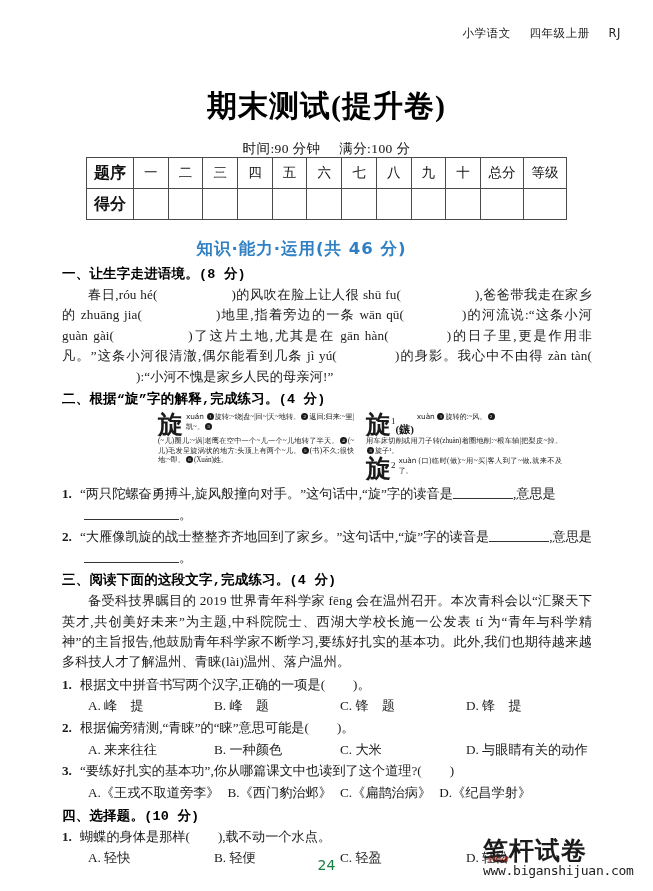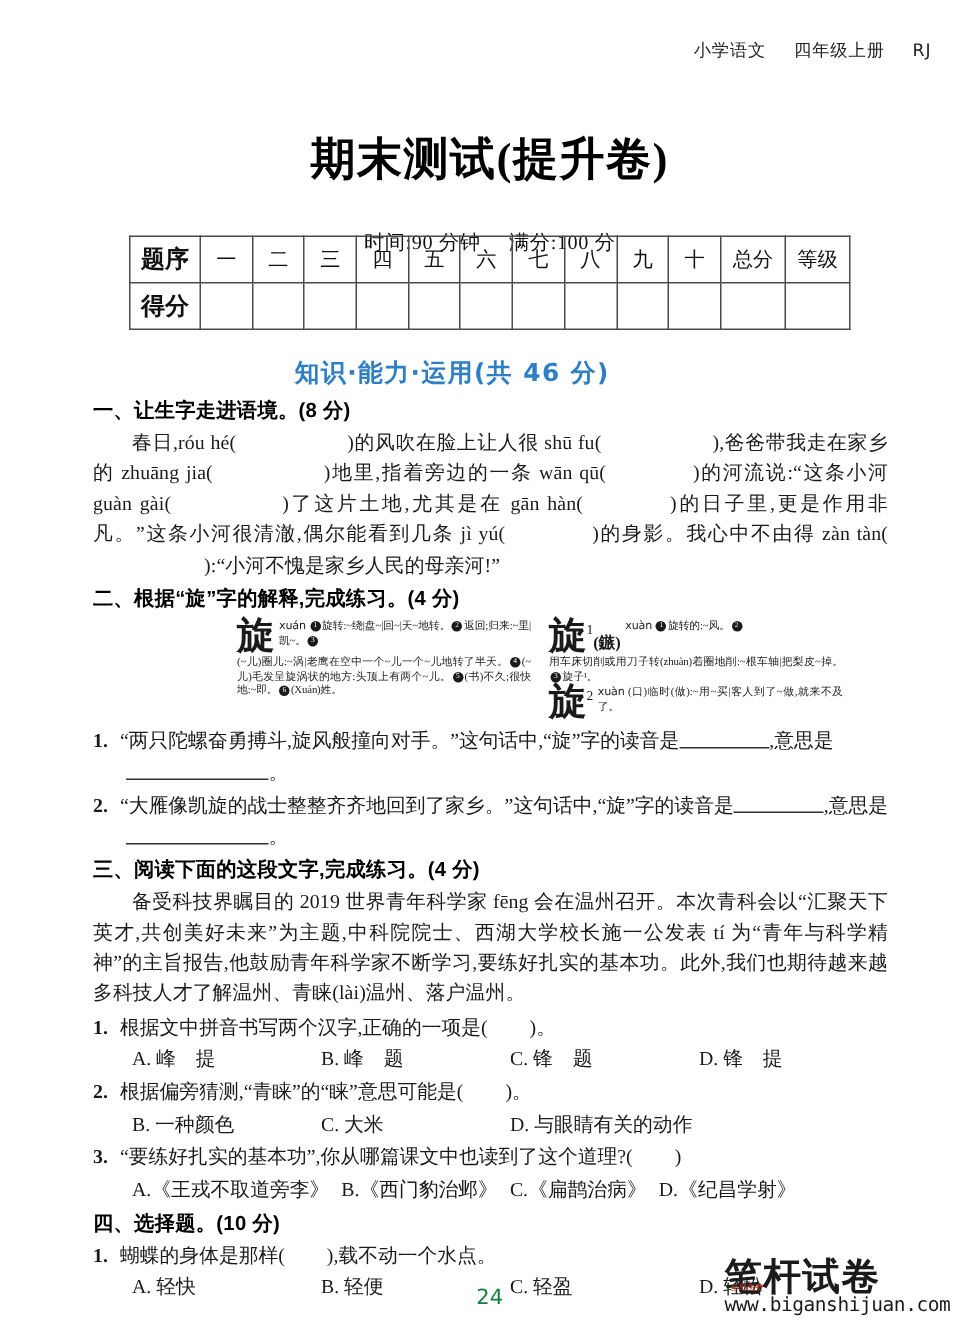--- a/index.html
+++ b/index.html
@@ -43,21 +43,21 @@
     text-align: center;
   }
   .exam-title {
     font-size: 30px;
     font-weight: bold;
     letter-spacing: 1px;
     font-family: "Liberation Serif", "DejaVu Serif", serif;
     color: #000000;
   }
   .exam-sub {
-    margin-top: 26px;
+    margin-top: 13px;
     font-size: 13.5px;
     letter-spacing: 0.4px;
     color: #111;
   }
 
   
   .score-table {
     position: absolute;
     top: 157px;
     left: 86px;
@@ -100,21 +100,21 @@
     top: 265px;
     left: 62px;
     width: 530px;
   }
   .sec-head {
     font-size: 13.5px;
     font-weight: bold;
     letter-spacing: 0.2px;
     margin: 0 0 2px 0;
     color: #000;
-    font-family: Liberation Sans, sans-serif;
+    font-family: Liberation Mono, monospace;
   }
   .para {
     font-size: 13.2px;
     line-height: 1.55;
     text-align: justify;
     margin: 0;
     letter-spacing: 0.1px;
   }
   .para.indent { text-indent: 26px; }
   .blank-sm { display: inline-block; width: 58px; }
@@ -337,20 +337,21 @@
     <p class="qitem"><span class="qnum">1.</span><span>根据文中拼音书写两个汉字,正确的一项是(</span><span class="blank-xs"></span><span>)。</span></p>
     <p class="opts four">
         <span class="opt">A. 峰　提</span>
         <span class="opt">B. 峰　题</span>
         <span class="opt">C. 锋　题</span>
         <span class="opt">D. 锋　提</span>
       </p>
 
     <p class="qitem"><span class="qnum">2.</span><span>根据偏旁猜测,“青睐”的“睐”意思可能是(</span><span class="blank-xs"></span><span>)。</span></p>
     <p class="opts four">
+        <span class="opt">A. 来来往往</span>
         <span class="opt">B. 一种颜色</span>
         <span class="opt">C. 大米</span>
         <span class="opt">D. 与眼睛有关的动作</span>
       </p>
 
     <p class="qitem"><span class="qnum">3.</span><span>“要练好扎实的基本功”,你从哪篇课文中也读到了这个道理?(</span><span class="blank-xs"></span><span>)</span></p>
     <p class="opts books">
         <span class="opt">A.《王戎不取道旁李》</span>
         <span class="opt">B.《西门豹治邺》</span>
         <span class="opt">C.《扁鹊治病》</span>

